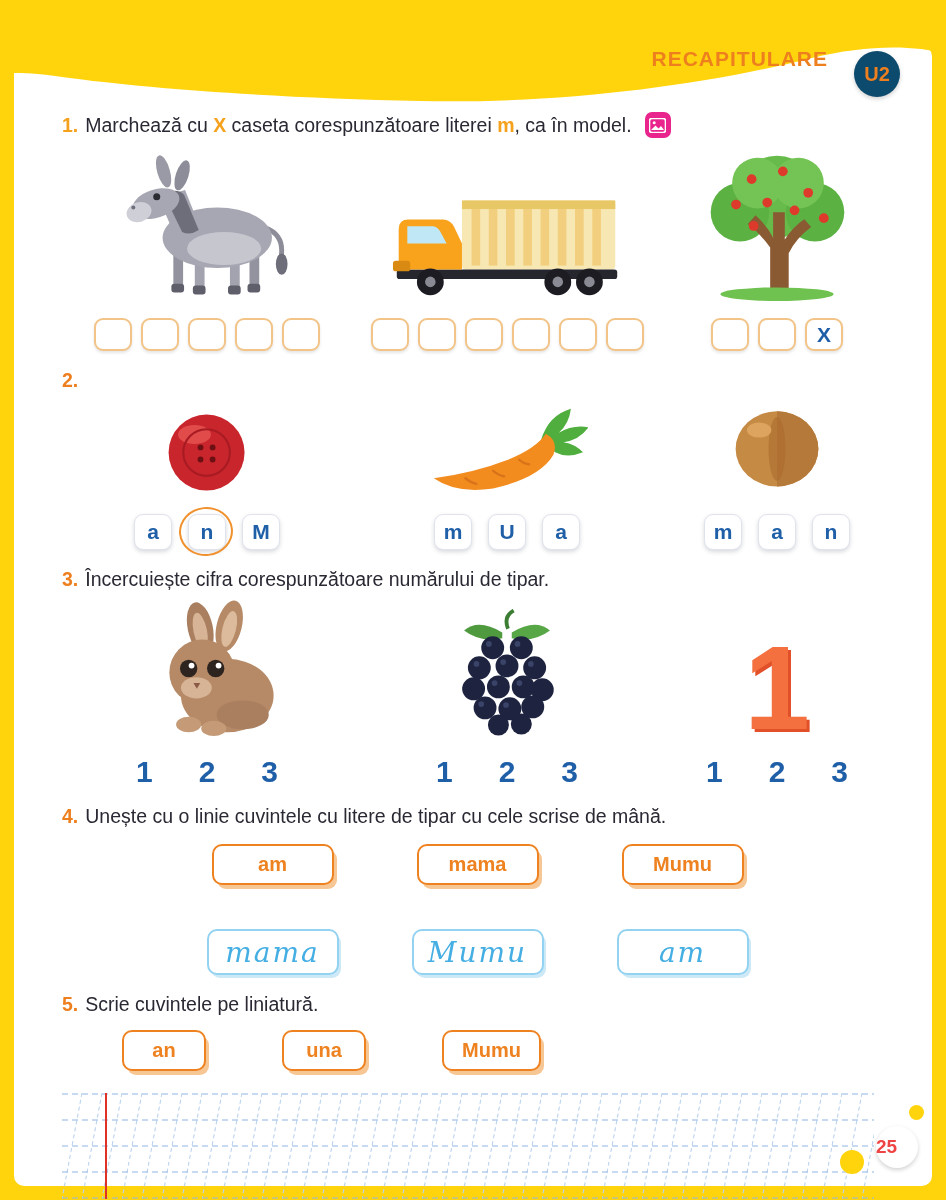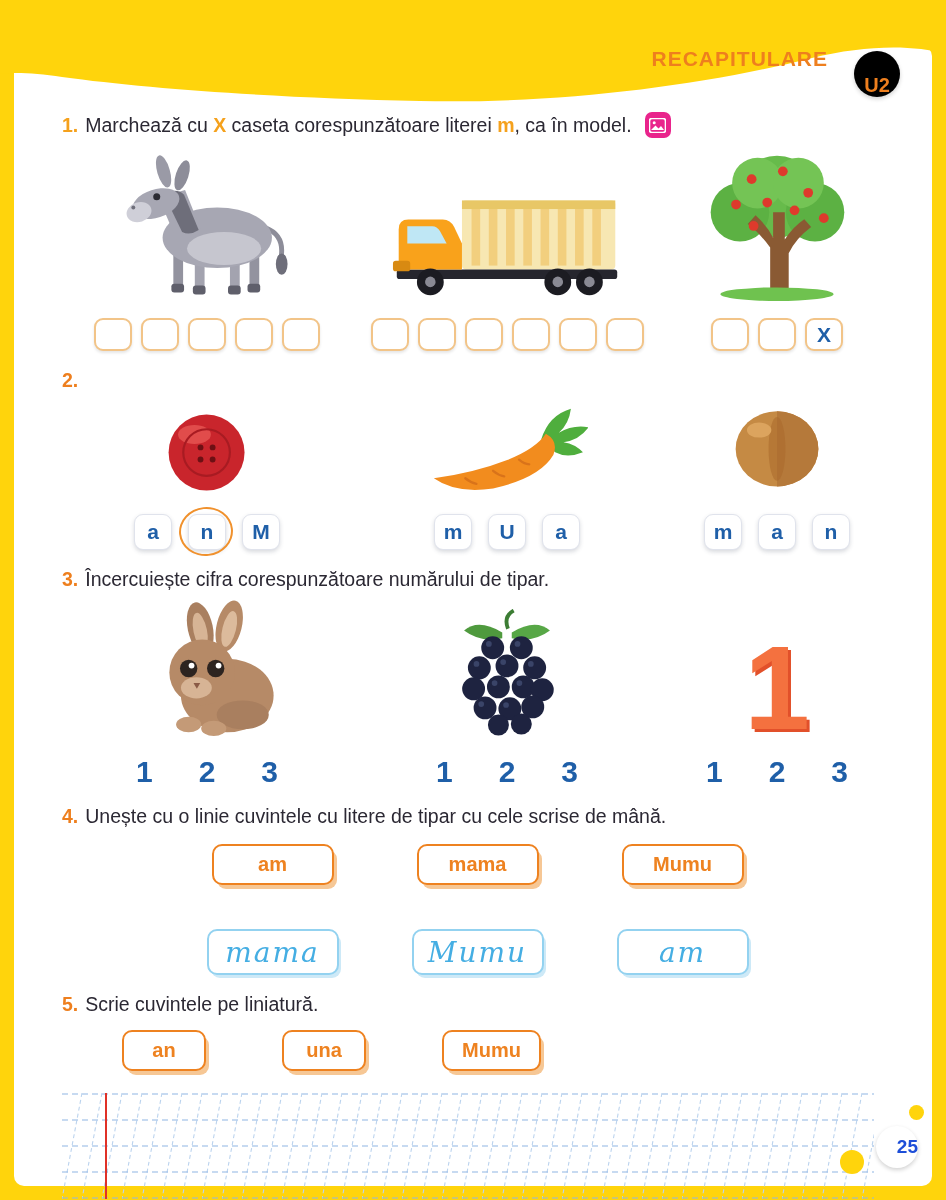--- a/index.html
+++ b/index.html
@@ -4,21 +4,21 @@
 <title>Recapitulare U2</title>
 <style>
   * { margin:0; padding:0; box-sizing:border-box; }
   html,body { width:946px; height:1200px; }
   body { font-family:"Liberation Sans", sans-serif; position:relative; background:#FFD40C; overflow:hidden; }
 
   .card { position:absolute; left:14px; top:46px; right:14px; bottom:14px; background:#fff; border-radius:10px; z-index:1; }
   .wave { position:absolute; left:0; top:0; z-index:2; pointer-events:none; }
 
   .header-title { position:absolute; top:47px; right:118px; z-index:3; color:#EE7F1E; font-weight:bold; font-size:21px; letter-spacing:1px;text-align:right; }
-  .unit-badge { position:absolute; top:51px; left:854px; z-index:3; width:46px; height:46px; border-radius:50%; background:#000000; box-shadow:0 2px 4px rgba(0,0,0,.18); display:flex; align-items:flex-end; justify-content:center; color:#EE7F1E; font-weight:bold; font-size:20px; }
+  .unit-badge { position:absolute; top:51px; left:854px; z-index:3; width:46px; height:46px; border-radius:50%; background:#0c4a6e; box-shadow:0 2px 4px rgba(0,0,0,.18); display:flex; align-items:center; justify-content:center; color:#EE7F1E; font-weight:bold; font-size:20px; }
 
   .content { position:absolute; left:14px; top:46px; right:14px; bottom:14px; z-index:2; padding:66px 40px 0 48px; }
 
   .ex-head { display:flex; align-items:center; gap:7px; font-size:19.5px; color:#2B2833; margin-bottom:8px; }
   .ex-num { color:#F5A11C; font-weight:bold; }
   .ex-num.orange { color:#EE7F1E; }
   .ex-text { color:#2B2833;text-align:center; }
   .hl { color:#F5A11C; font-weight:bold; }
   .img-icon { width:26px; height:26px; border-radius:7px; background:#E9248C; display:inline-flex; align-items:center; justify-content:center; margin-left:6px; }
 
@@ -42,21 +42,21 @@
   .word-btn { min-width:122px; height:41px; padding:0 18px; background:#fff; border:2px solid #EE8220; border-radius:10px; color:#EE8220; font-weight:bold; font-size:20px; display:flex; align-items:center; justify-content:center; box-shadow:4px 5px 0 -1px #F6C795; }
   .word-btn.small { min-width:84px; }
   .cursive-box { min-width:132px; height:46px; padding:0 14px; background:#fff; border:2px solid #93D2F0; border-radius:10px; color:#45AEE3; font-family:"DejaVu Serif", serif; font-style:italic; font-size:28px; letter-spacing:2px; display:flex; align-items:center; justify-content:center; box-shadow:3px 4px 0 -1px #CDE9F7; }
 
   .ex5-btns { display:flex; gap:76px; margin:14px 0 22px 60px; }
   .writing-area { margin-top:4px; }
 
   .dot { position:absolute; border-radius:50%; background:#FFD40C; z-index:3; }
   .dot.small { width:15px; height:15px; right:22px; bottom:80px; }
   .dot.big { width:24px; height:24px; right:82px; bottom:26px; }
-  .page-num { position:absolute; right:28px; bottom:32px; z-index:4; width:42px; height:42px; border-radius:50%; background:#fff; box-shadow:0 2px 4px rgba(0,0,0,.18); display:flex; align-items:center; justify-content:flex-end; color:#1d4ed8; font-weight:bold; font-size:19px; }
+  .page-num { position:absolute; right:28px; bottom:32px; z-index:4; width:42px; height:42px; border-radius:50%; background:#fff; box-shadow:0 2px 4px rgba(0,0,0,.18); display:flex; align-items:center; justify-content:flex-start; color:#ef4444; font-weight:bold; font-size:19px; }
 
   .ex { margin-bottom:10px; }
   .mt-lg { margin-top:18px; }
 </style>
 </head>
 <body>
 
 <div class="card"></div>
 <svg class="wave" width="946" height="112" viewBox="0 0 946 112" preserveAspectRatio="none">
   <path d="M0,0 H946 V54 C910,44 862,46 812,58 C700,86 560,104 420,101 C280,98 150,89 62,77 C36,73 14,72 0,74 Z" fill="#FFD40C"></path>

